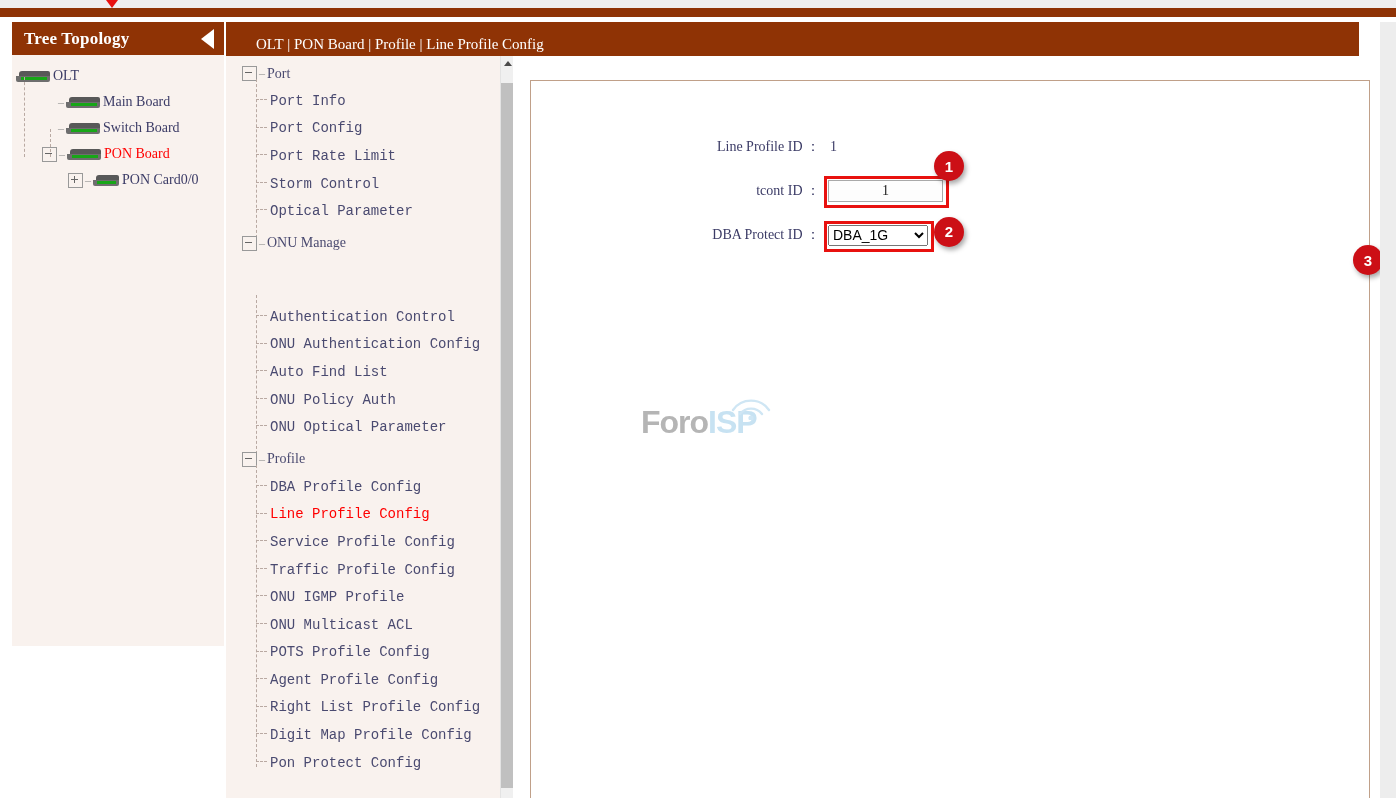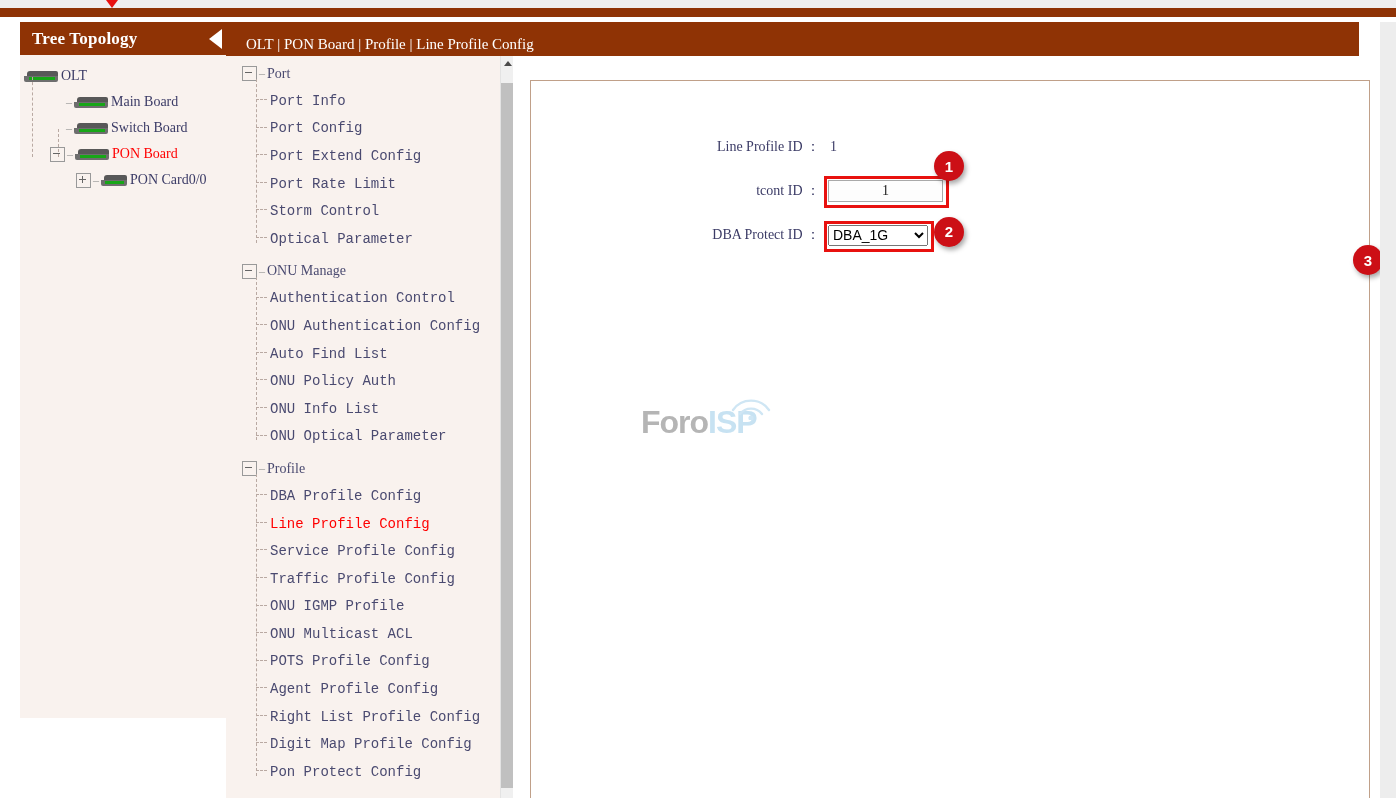--- a/index.html
+++ b/index.html
@@ -29,21 +29,21 @@
     border-right: 9px solid transparent;
     border-top: 12px solid #e8110f;
   }
   #top-brand-bar {
     position: absolute; left: 0; top: 8px; width: 1396px; height: 9px;
     background: #8f3305;
   }
 
   
   #sidebar {
-    position: absolute; left: 20px; top: 22px; width: 212px; height: 696px;
+    position: absolute; left: 12px; top: 22px; width: 212px; height: 624px;
     background: #f9f2ee;
   }
   #sidebar-header {
     position: relative;
     height: 33px;
     background: #8f3305;
     display: flex;
     align-items: center;
     padding: 0 10px 0 12px;
   }
@@ -120,21 +120,21 @@
   }
   .dev.small { width: 26px; }
   .dev.small .led { left: 4px; width: 19px; }
 
   
   #breadcrumb-bar {
     position: absolute; left: 226px; top: 22px; width: 1133px; height: 45px;
     background: #8f3305;
     color: #ffffff;
     display: flex; align-items: center;
-    padding-left: 20px;
+    padding-left: 30px;
     font-size: 15px;
     box-sizing: border-box;
   }
 
   
   #menu-panel {
     position: absolute; left: 226px; top: 56px; width: 286px; height: 742px;
     background: #f9f2ee;
     overflow: hidden;
   }
@@ -390,62 +390,54 @@
         <div class="mitem">
           <span class="branch"></span>
           <span class="ilbl">Port Info</span>
         </div>
         <div class="mitem">
           <span class="branch"></span>
           <span class="ilbl">Port Config</span>
         </div>
         <div class="mitem">
           <span class="branch"></span>
-          <span class="ilbl">Port Extend Config</span>
-        </div>
-        <div class="mitem">
-          <span class="branch"></span>
           <span class="ilbl">Port Rate Limit</span>
         </div>
         <div class="mitem">
           <span class="branch"></span>
           <span class="ilbl">Storm Control</span>
         </div>
         <div class="mitem">
           <span class="branch"></span>
           <span class="ilbl">Optical Parameter</span>
         </div>
         <span class="mgroup-line" style="left: 30px; top: -8px; height: 163.6px;"></span>
       </div>
       <div style="height: 5px;"></div>
       <div class="mgroup">
         <span class="expander"></span>
         <span class="dash">–</span>
         <span class="glbl">ONU Manage</span>
       </div>
-      <div style="position: relative;">
+      <div style="position: relative; margin-top: 46px;">
         <div class="mitem">
           <span class="branch"></span>
           <span class="ilbl">Authentication Control</span>
         </div>
         <div class="mitem">
           <span class="branch"></span>
           <span class="ilbl">ONU Authentication Config</span>
         </div>
         <div class="mitem">
           <span class="branch"></span>
           <span class="ilbl">Auto Find List</span>
         </div>
         <div class="mitem">
           <span class="branch"></span>
           <span class="ilbl">ONU Policy Auth</span>
-        </div>
-        <div class="mitem">
-          <span class="branch"></span>
-          <span class="ilbl">ONU Info List</span>
         </div>
         <div class="mitem">
           <span class="branch"></span>
           <span class="ilbl">ONU Optical Parameter</span>
         </div>
         <span class="mgroup-line" style="left: 30px; top: -8px; height: 163.6px;"></span>
       </div>
       <div style="height: 5px;"></div>
       <div class="mgroup">
         <span class="expander"></span>

